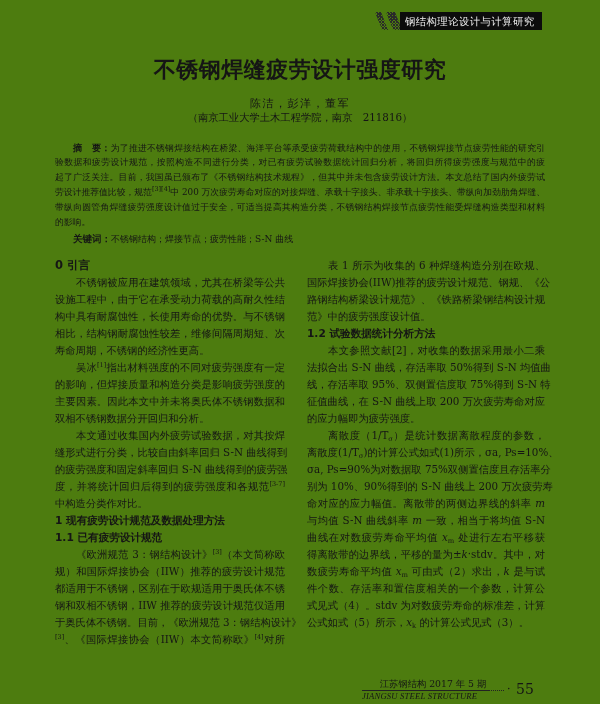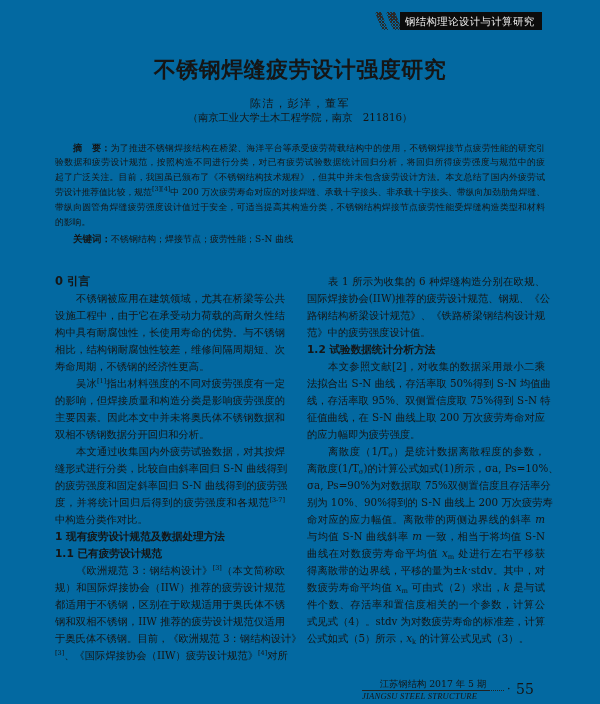--- a/index.html
+++ b/index.html
@@ -1,19 +1,19 @@
 <!DOCTYPE html>
 <html><head>
 <meta charset="utf-8">
 <style>
   * { box-sizing: border-box; }
   html, body { margin: 0; padding: 0; background: #ffffff; }
   .page {
     position: relative; width: 600px; height: 704px; overflow: hidden;
-    background: #0369a1; color: #151515;
+    background: #4d7c0f; color: #151515;
     font-family: "DejaVu Serif", "Liberation Serif", serif;
   }
   
   .hatch {
     position: absolute; top: 12px; height: 18px;
     background:
       repeating-linear-gradient(45deg, #2a2a2a 0 1px, transparent 1px 2.2px),
       repeating-linear-gradient(-45deg, #2a2a2a 0 1px, transparent 1px 2.2px);
   }
   .hatch.a { left: 375px; width: 13px; clip-path: polygon(0 0, 45% 0, 100% 100%, 55% 100%); }
@@ -41,21 +41,21 @@
   }
   
   .abstract { position: absolute; left: 55px; top: 140px; width: 490px; font-size: 8.8px; }
   .aln { height: 15px; line-height: 15px; white-space: nowrap; text-align: justify; text-align-last: justify; }
   .aln.last { text-align-last: left; }
   .aln.ind { padding-left: 18px; }
   .abs-label { font-family: "DejaVu Sans", "Liberation Sans", sans-serif; font-weight: bold; font-size: 9.2px; }
   .keywords { position: absolute; left: 73px; top: 231px; font-size: 9px; line-height: 15px; white-space: nowrap; }
   .kw-label { font-family: "DejaVu Sans", "Liberation Sans", sans-serif; font-weight: bold; font-size: 9.5px; margin-top: 41px; }
   
-  .col { position: absolute; top: 257px; margin-top: 16px; }
+  .col { position: absolute; top: 257px; }
   .col.left { left: 55px; width: 230px; }
   .col.right { left: 307px; width: 238px; }
   .ln {
     height: 17px; line-height: 17px; font-size: 10.3px; white-space: nowrap;
     text-align: justify; text-align-last: justify;
   }
   .ln.last { text-align-last: left; }
   .ln.ind { padding-left: 21px; }
   .ln.hd {
     font-family: "DejaVu Sans", "Liberation Sans", sans-serif; font-weight: bold;
@@ -147,21 +147,21 @@
 
     <div>
       <div class="ln ind">
         <span>《欧洲规范 3：钢结构设计》</span><sup class="ref">[3]</sup><span>（本文简称欧</span>
       </div>
       <div class="ln">规）和国际焊接协会（IIW）推荐的疲劳设计规范</div>
       <div class="ln">都适用于不锈钢，区别在于欧规适用于奥氏体不锈</div>
       <div class="ln">钢和双相不锈钢，IIW 推荐的疲劳设计规范仅适用</div>
       <div class="ln">于奥氏体不锈钢。目前，《欧洲规范 3：钢结构设计》</div>
       <div class="ln">
-        <sup class="ref">[3]</sup><span>、《国际焊接协会（IIW）疲劳设计规范》</span><sup class="ref">[4]</sup><span>对所</span>
+        <sup class="ref">[3]</sup><span>、《国际焊接协会（IIW）本文简称欧》</span><sup class="ref">[4]</sup><span>对所</span>
       </div>
     </div>
   </div>
 
   <div class="col right">
 
     <div>
       <div class="ln ind">表 1 所示为收集的 6 种焊缝构造分别在欧规、</div>
       <div class="ln">国际焊接协会(IIW)推荐的疲劳设计规范、钢规、《公</div>
       <div class="ln">路钢结构桥梁设计规范》、《铁路桥梁钢结构设计规</div>

